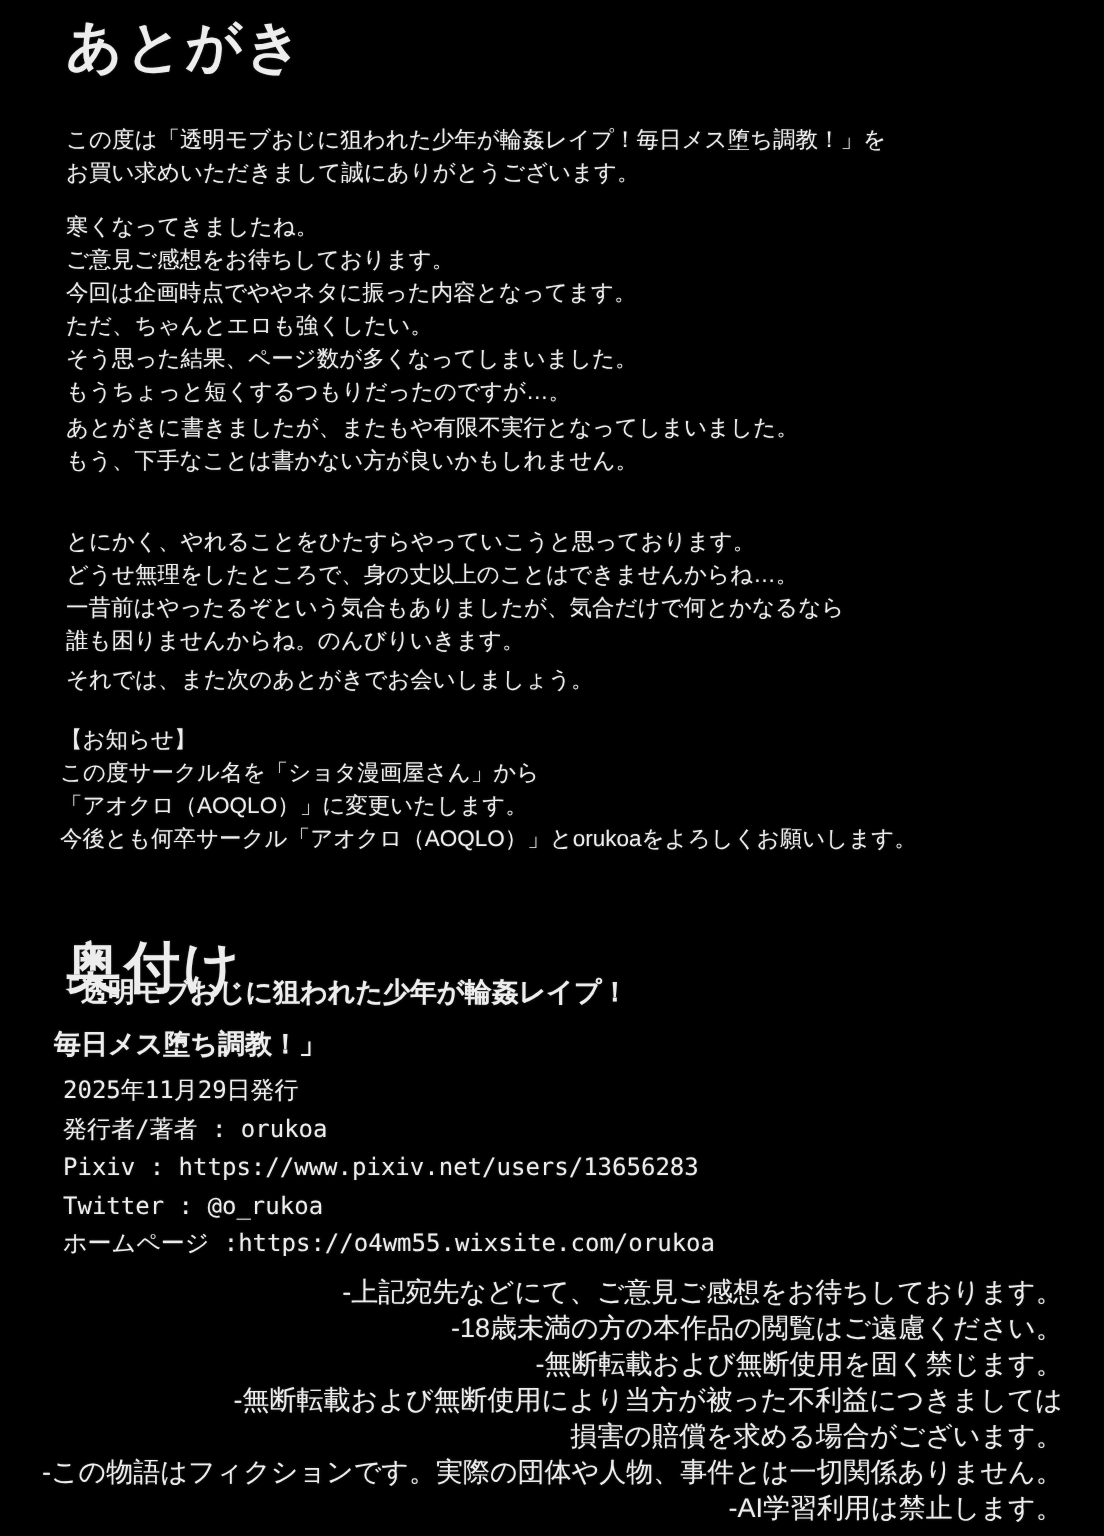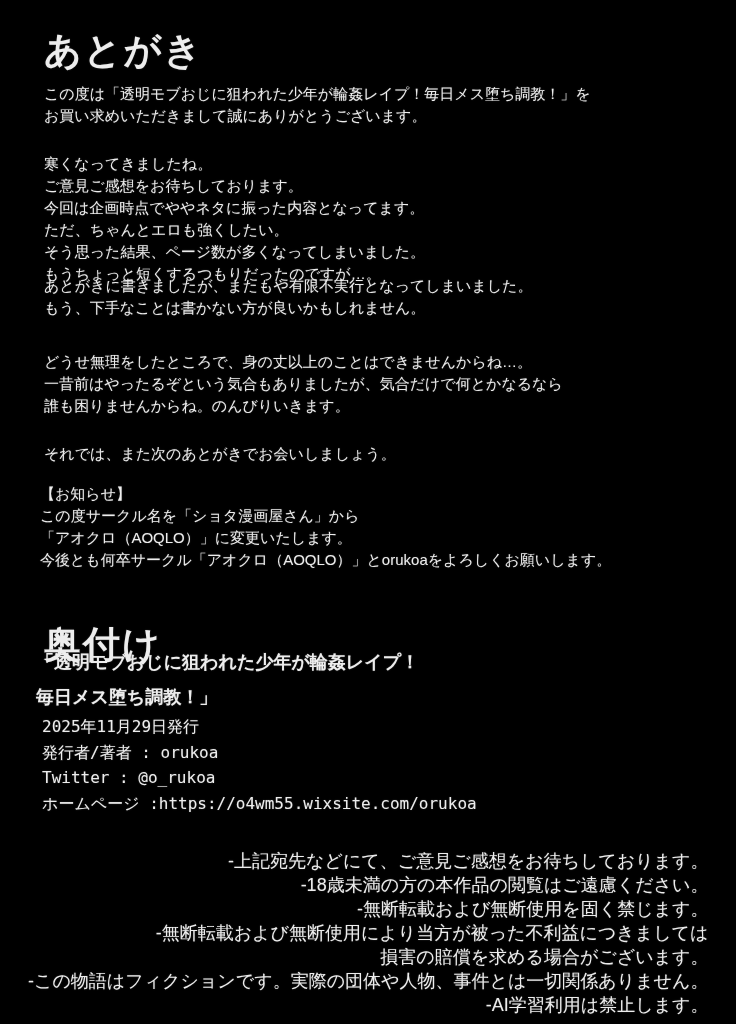--- a/index.html
+++ b/index.html
@@ -19,32 +19,32 @@
   .heading {
     position: absolute;
     left: 44px;
     font-family: "DejaVu Serif", "Liberation Serif", serif;
     font-weight: 700;
     font-size: 37px;
     line-height: 44px;
     letter-spacing: 2px;
     white-space: nowrap;
   }
-  .h-afterword { top: 28px; }
+  .h-afterword { top: 8px; }
   .h-colophon  { top: 578px; margin-top: 44px; }
   .para {
     position: absolute;
     left: 44px;
     font-family: Liberation Sans, sans-serif;
     font-size: 15px;
     line-height: 22px;
     white-space: nowrap;
   }
   #p1 { top: 83px; }
-  #p2 { top: 141px; margin-top: 12px; }
+  #p2 { top: 141px; }
   #p3 { top: 275px; }
   #p4 { top: 351px; }
   #p5 { top: 443px; }
   #notice { top: 483px; left: 40px; }
   .book-title {
     position: absolute;
     left: 36px;
     top: 644px;
     font-family: "DejaVu Serif", "Liberation Serif", serif;
     font-weight: 700;
@@ -93,20 +93,21 @@
     <div class="line">そう思った結果、ページ数が多くなってしまいました。</div>
     <div class="line">もうちょっと短くするつもりだったのですが…。</div>
   </div>
 
   <div class="para" id="p3">
     <div class="line">あとがきに書きましたが、またもや有限不実行となってしまいました。</div>
     <div class="line">もう、下手なことは書かない方が良いかもしれません。</div>
   </div>
 
   <div class="para" id="p4">
+    <div class="line">とにかく、やれることをひたすらやっていこうと思っております。</div>
     <div class="line">どうせ無理をしたところで、身の丈以上のことはできませんからね…。</div>
     <div class="line">一昔前はやったるぞという気合もありましたが、気合だけで何とかなるなら</div>
     <div class="line">誰も困りませんからね。のんびりいきます。</div>
   </div>
 
   <div class="para" id="p5">
     <div class="line">それでは、また次のあとがきでお会いしましょう。</div>
   </div>
 
   <div class="para" id="notice">
@@ -119,20 +120,21 @@
   <div class="heading h-colophon">奥付け</div>
 
   <div class="book-title">
     <div class="line">「透明モブおじに狙われた少年が輪姦レイプ！</div>
     <div class="line">毎日メス堕ち調教！」</div>
   </div>
 
   <div class="details">
     <div class="line">2025年11月29日発行</div>
     <div class="line">発行者/著者 : orukoa</div>
+    <div class="line">Pixiv : https://www.pixiv.net/users/13656283</div>
     <div class="line">Twitter : @o_rukoa</div>
     <div class="line">ホームページ :https://o4wm55.wixsite.com/orukoa</div>
   </div>
 
   <div class="notes">
     <div class="line">-上記宛先などにて、ご意見ご感想をお待ちしております。</div>
     <div class="line">-18歳未満の方の本作品の閲覧はご遠慮ください。</div>
     <div class="line">-無断転載および無断使用を固く禁じます。</div>
     <div class="line">-無断転載および無断使用により当方が被った不利益につきましては</div>
     <div class="line">　損害の賠償を求める場合がございます。</div>

